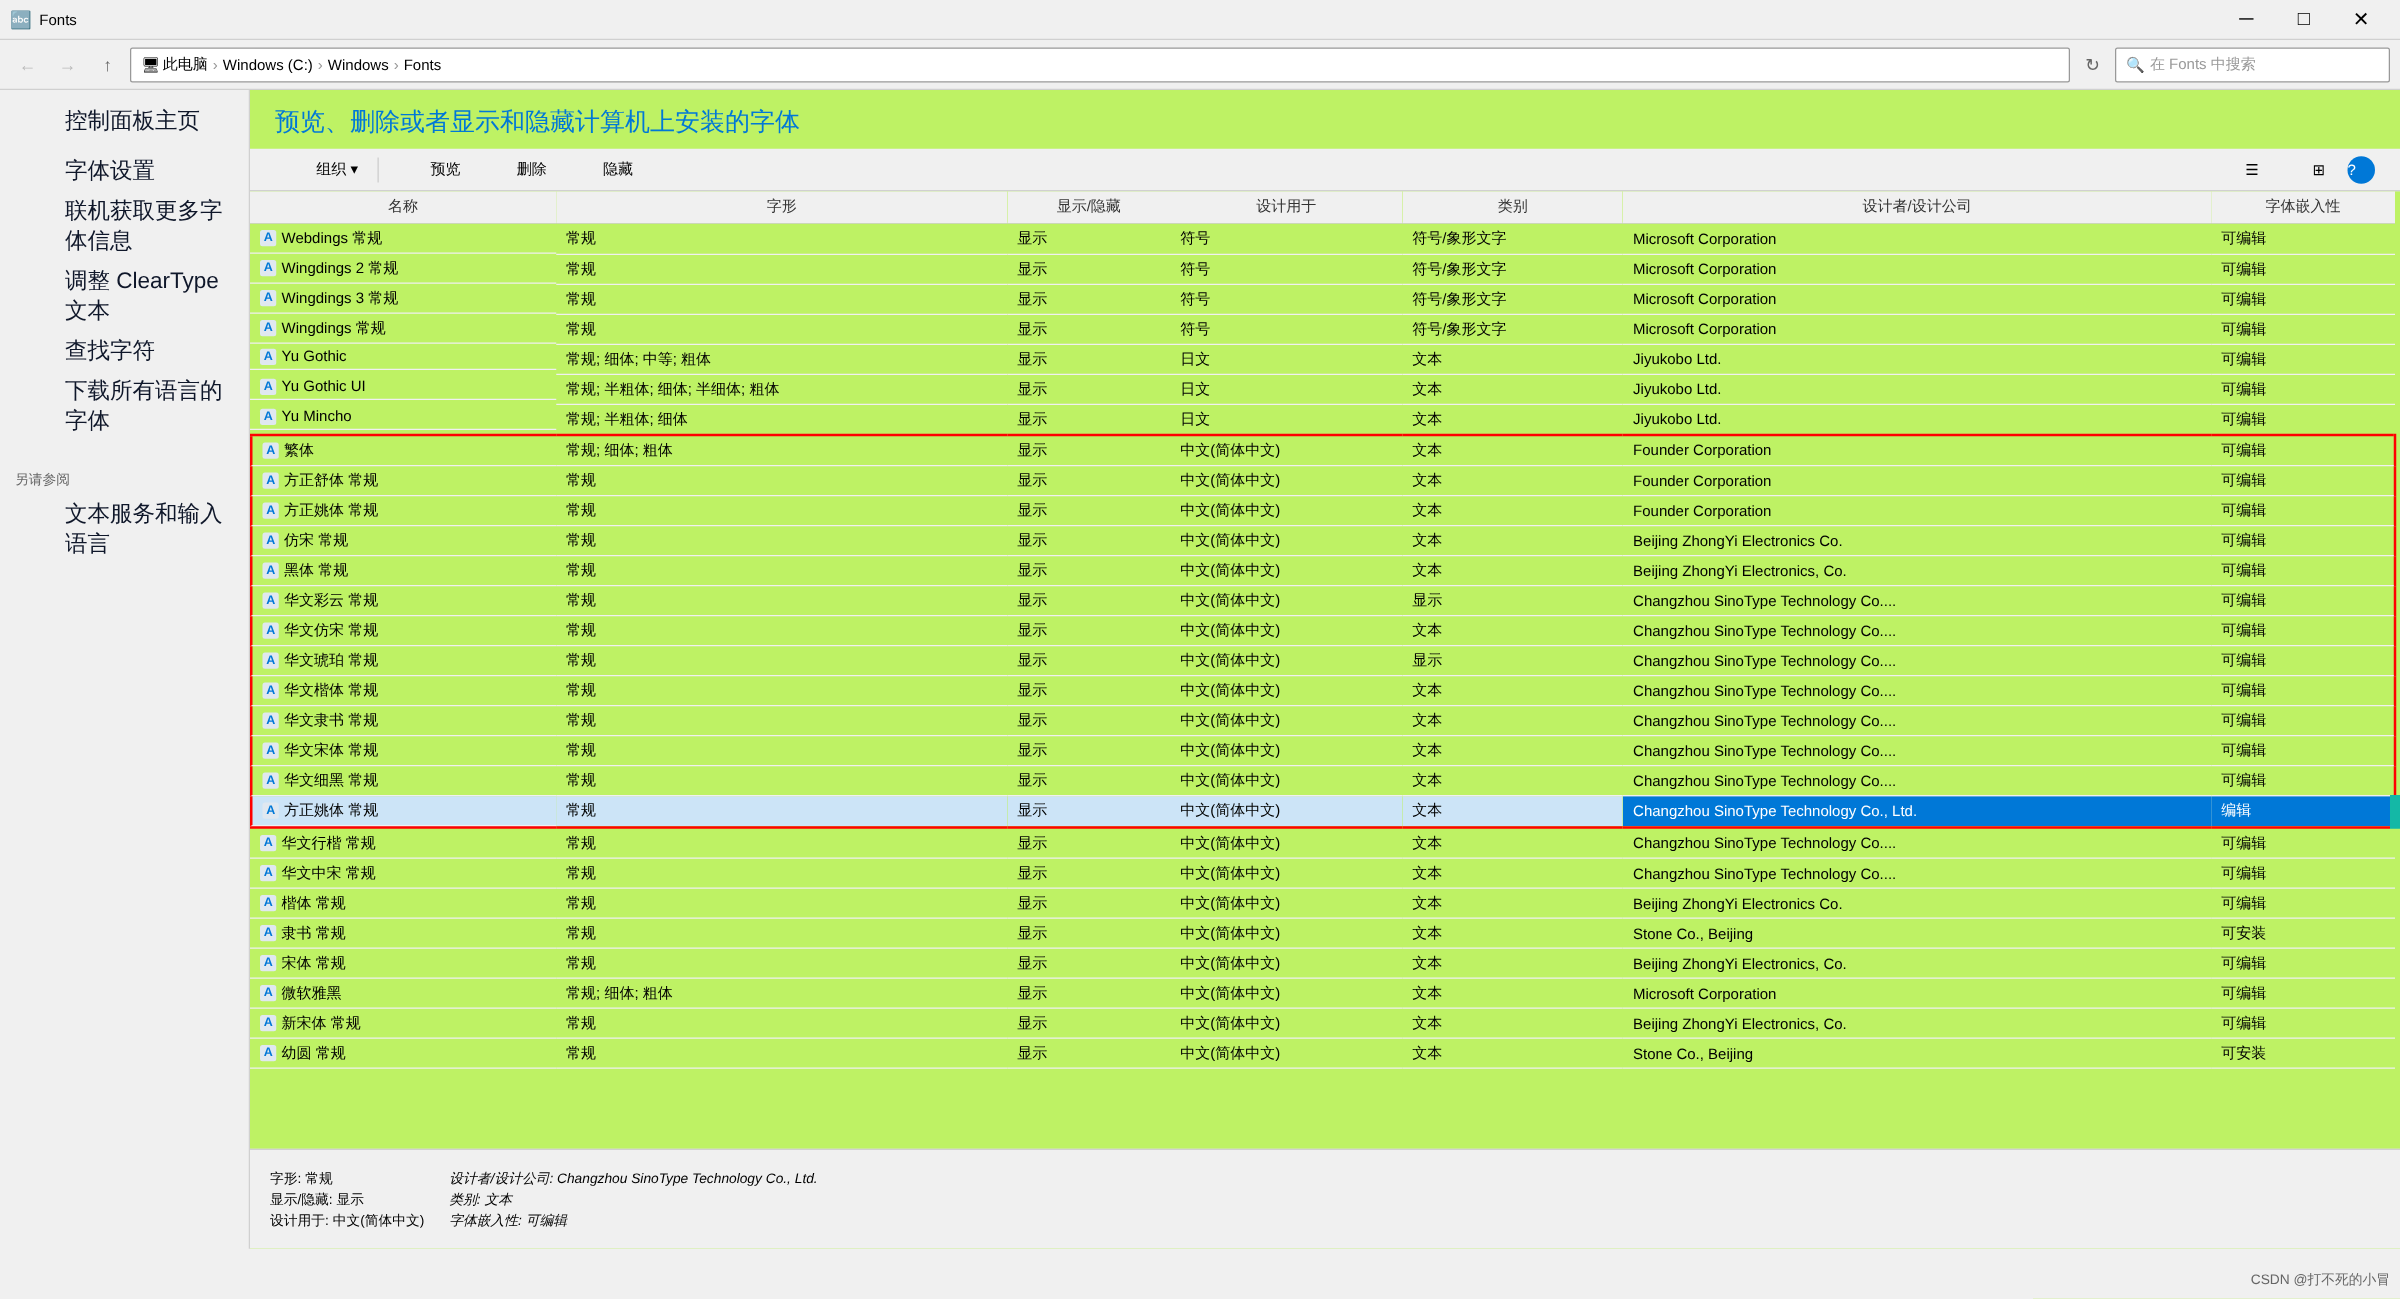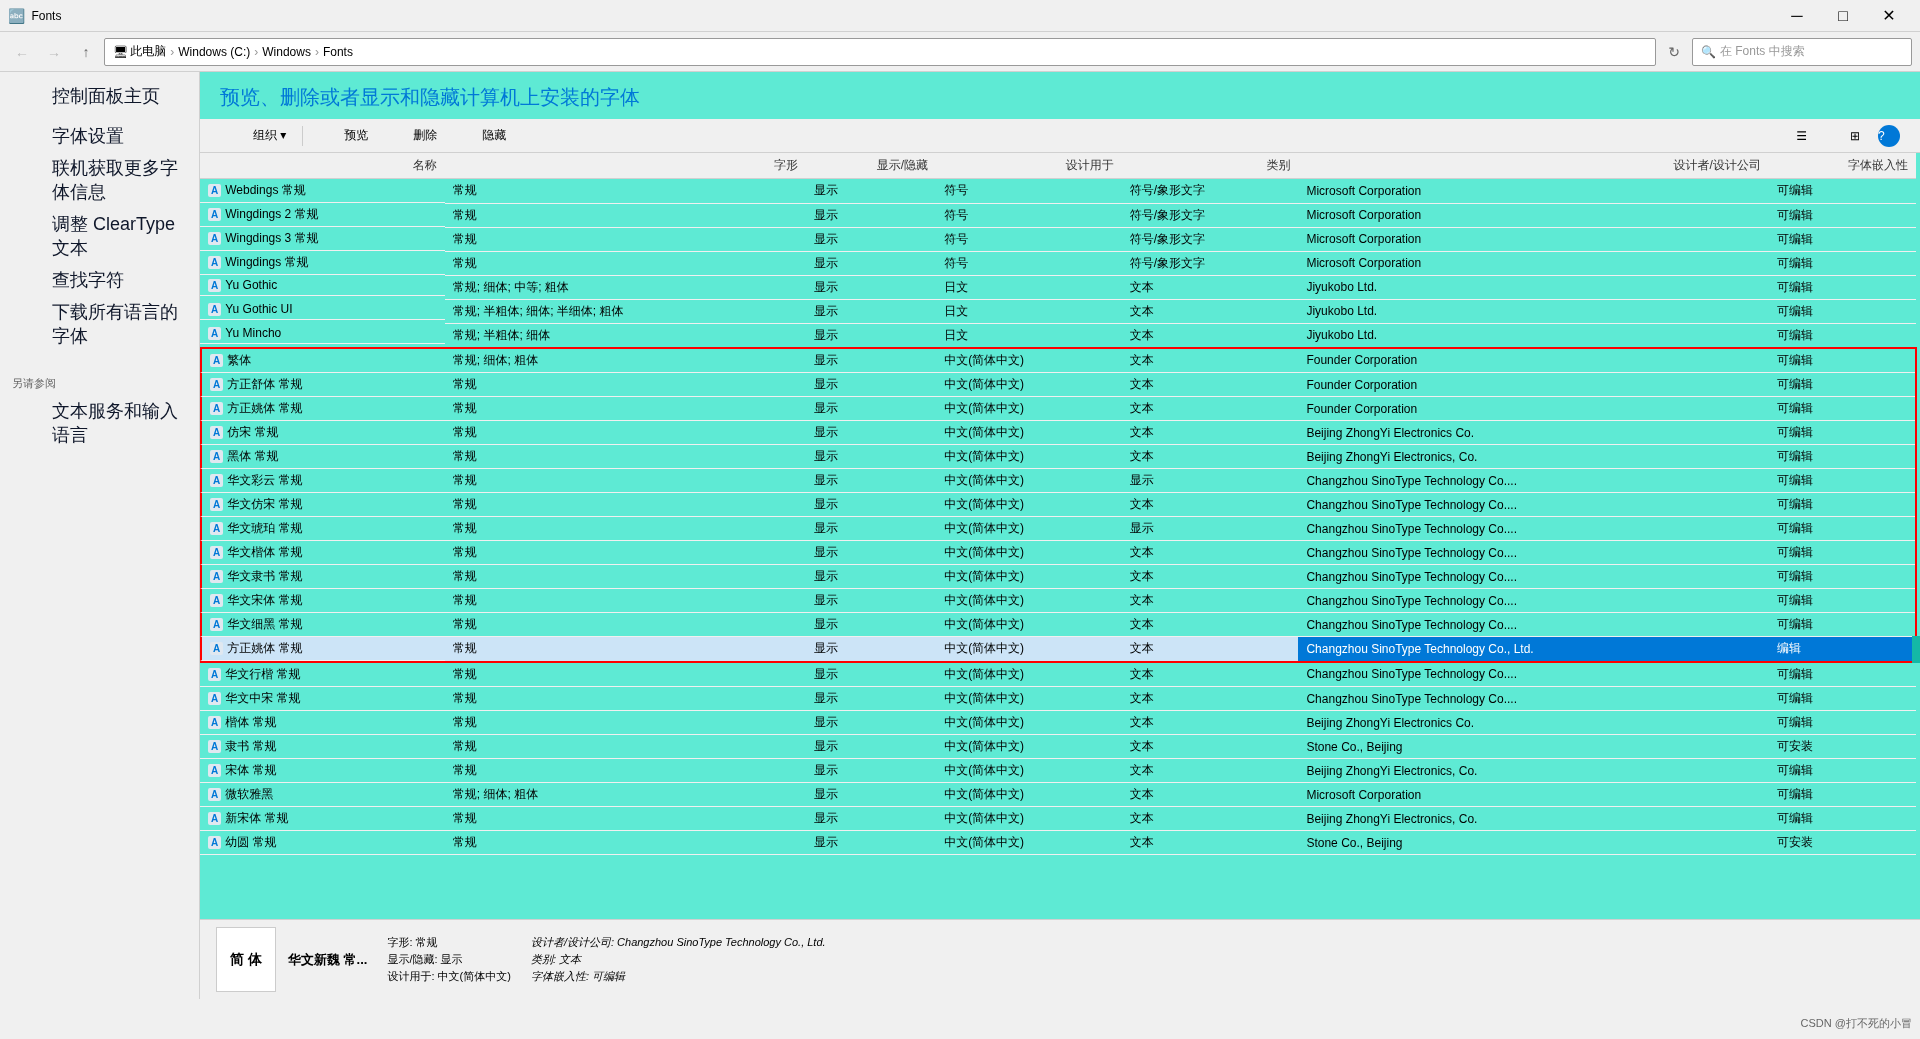--- a/index.html
+++ b/index.html
@@ -41,21 +41,21 @@
     .main-layout { display: flex; height: calc(1039px - 32px - 40px - 40px); }
 
     
     .sidebar {
       width: 200px; background: #f0f0f0; padding: 8px 0;
       border-right: 1px solid #d0d0d0; overflow-y: auto;
     }
     .sidebar-item { padding: 4px 12px; cursor: pointer; font-size: 18px; color: #0f172a; margin-left: 40px; }
 
     
-    .content-area { flex: 1; display: flex; flex-direction: column; background: #5eead4; overflow: hidden; }
+    .content-area { flex: 1; display: flex; flex-direction: column; background: #bef264; overflow: hidden; }
 
     
     .page-header { padding: 12px 20px 8px 20px; }
     .page-title { font-size: 20px; color: #0078d7; font-weight: normal; }
 
     
     .toolbar {
       display: flex; align-items: center; padding: 4px 20px;
       background: #f0f0f0; border-bottom: 1px solid #d0d0d0; gap: 4px;
     }
@@ -63,21 +63,21 @@
       padding: 4px 8px; border: none; background: transparent; cursor: pointer;
       font-size: 12px; border-radius: 2px; display: flex; align-items: center; gap: 3px; margin-left: 25px;
     }
     .toolbar-sep { width: 1px; height: 20px; background: #ccc; margin: 0 4px; }
     .toolbar-view-btns { margin-left: auto; display: flex; gap: 2px; }
 
     
     .table-container { flex: 1; overflow-y: auto; }
     table { width: 100%; border-collapse: collapse; font-size: 12px; }
     th {
-      text-align: right; padding: 4px 8px; background: #f0f0f0;
+      text-align: center; padding: 4px 8px; background: #f0f0f0;
       border-bottom: 1px solid #d0d0d0; font-weight: normal; color: #333;
       position: sticky; top: 0; z-index: 1; white-space: nowrap;
     }
     td { padding: 3px 8px; border-bottom: 1px solid #f0f0f0; white-space: nowrap; overflow: hidden; text-overflow: ellipsis; }
 
     
     .status-bar {
       height: 80px; background: #f0f0f0; border-top: 1px solid #d0d0d0;
       display: flex; align-items: center; padding: 0 16px; gap: 20px;
     }
@@ -514,28 +514,20 @@
               <td>中文(简体中文)</td>
               <td>文本</td>
               <td>Stone Co., Beijing</td>
               <td>可安装</td>
             </tr>
           </tbody>
       </table>
     </div>
 
     <div class="status-bar">
-      <div class="status-preview">
-        <div class="preview-box">
-          <span style="font-size:14px;line-height:1.2;text-align:center;">简 体</span>
-        </div>
-        <div style="display:flex;flex-direction:column;gap:2px;">
-          <span style="font-weight:bold;font-size:13px;">华文新魏 常...</span>
-        </div>
-      </div>
       <div style="display:flex;flex-direction:column;gap:2px;font-size:11px;">
         <span>字形: 常规</span>
         <span>显示/隐藏: 显示</span>
         <span>设计用于: 中文(简体中文)</span>
       </div>
       <div style="display:flex;flex-direction:column;gap:2px;font-size:11px;font-style:italic;">
         <span>设计者/设计公司: Changzhou SinoType Technology Co., Ltd.</span>
         <span>类别: 文本</span>
         <span>字体嵌入性: 可编辑</span>
       </div>

